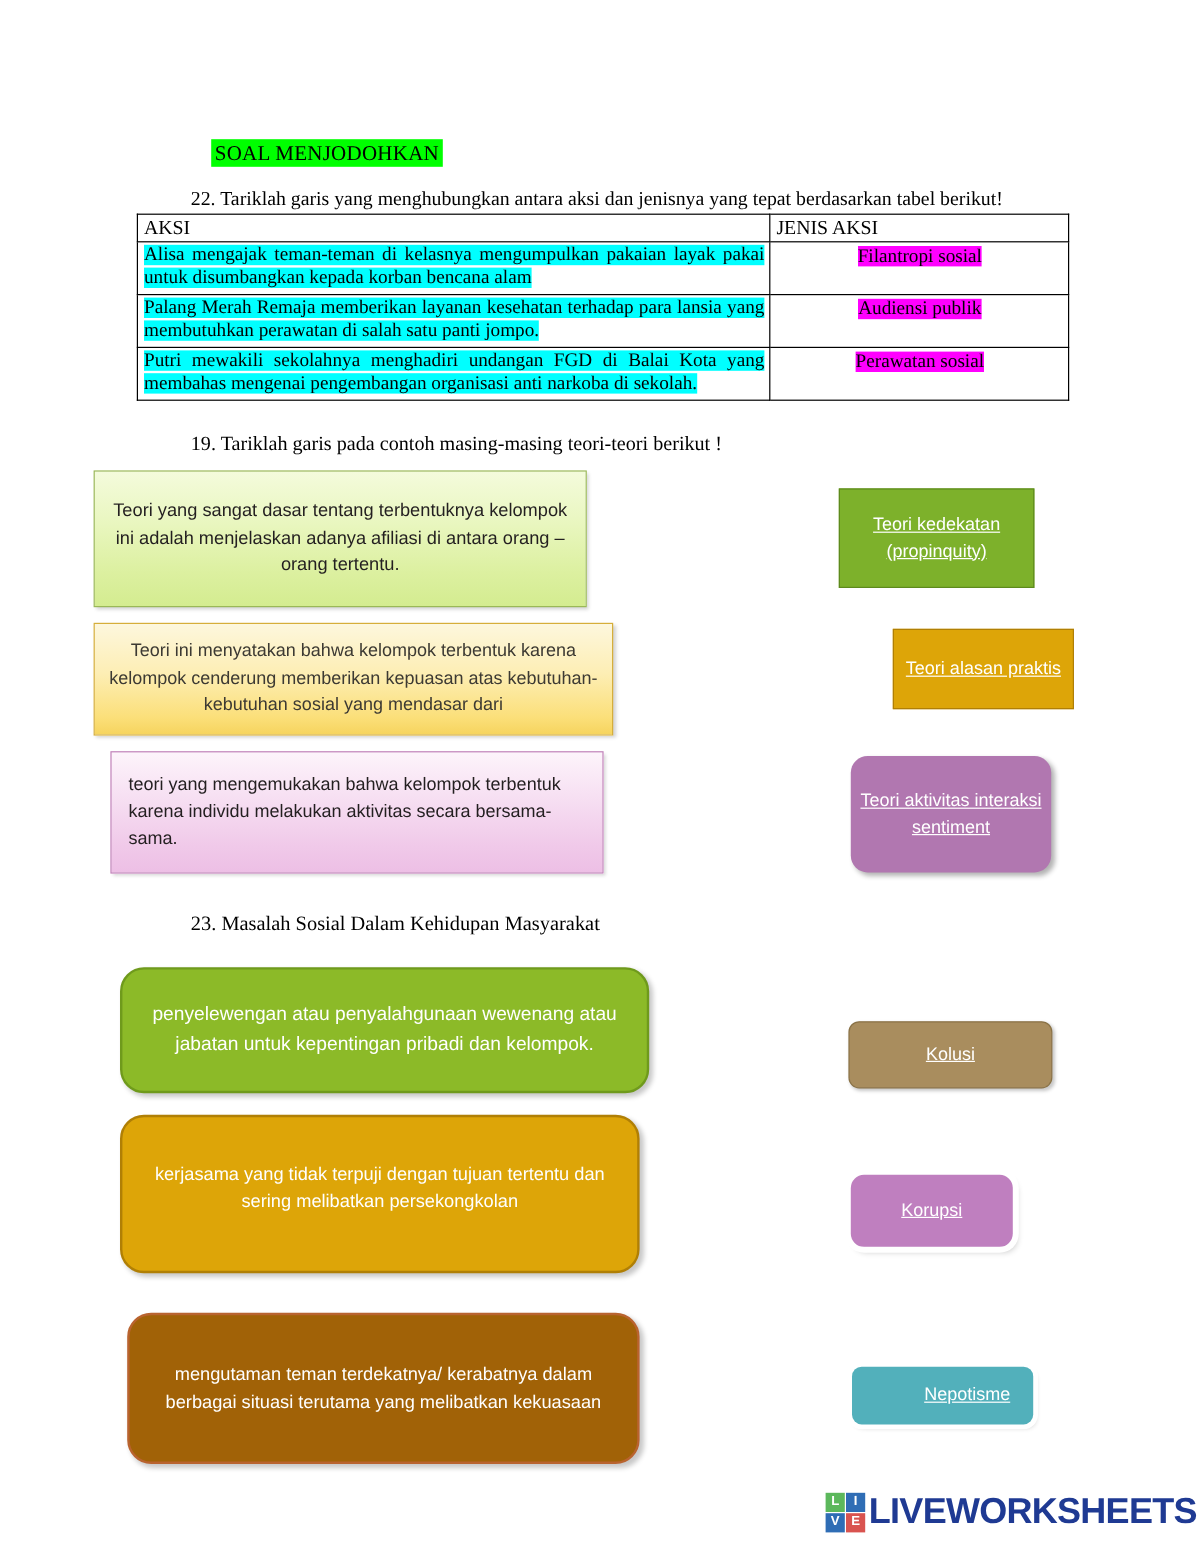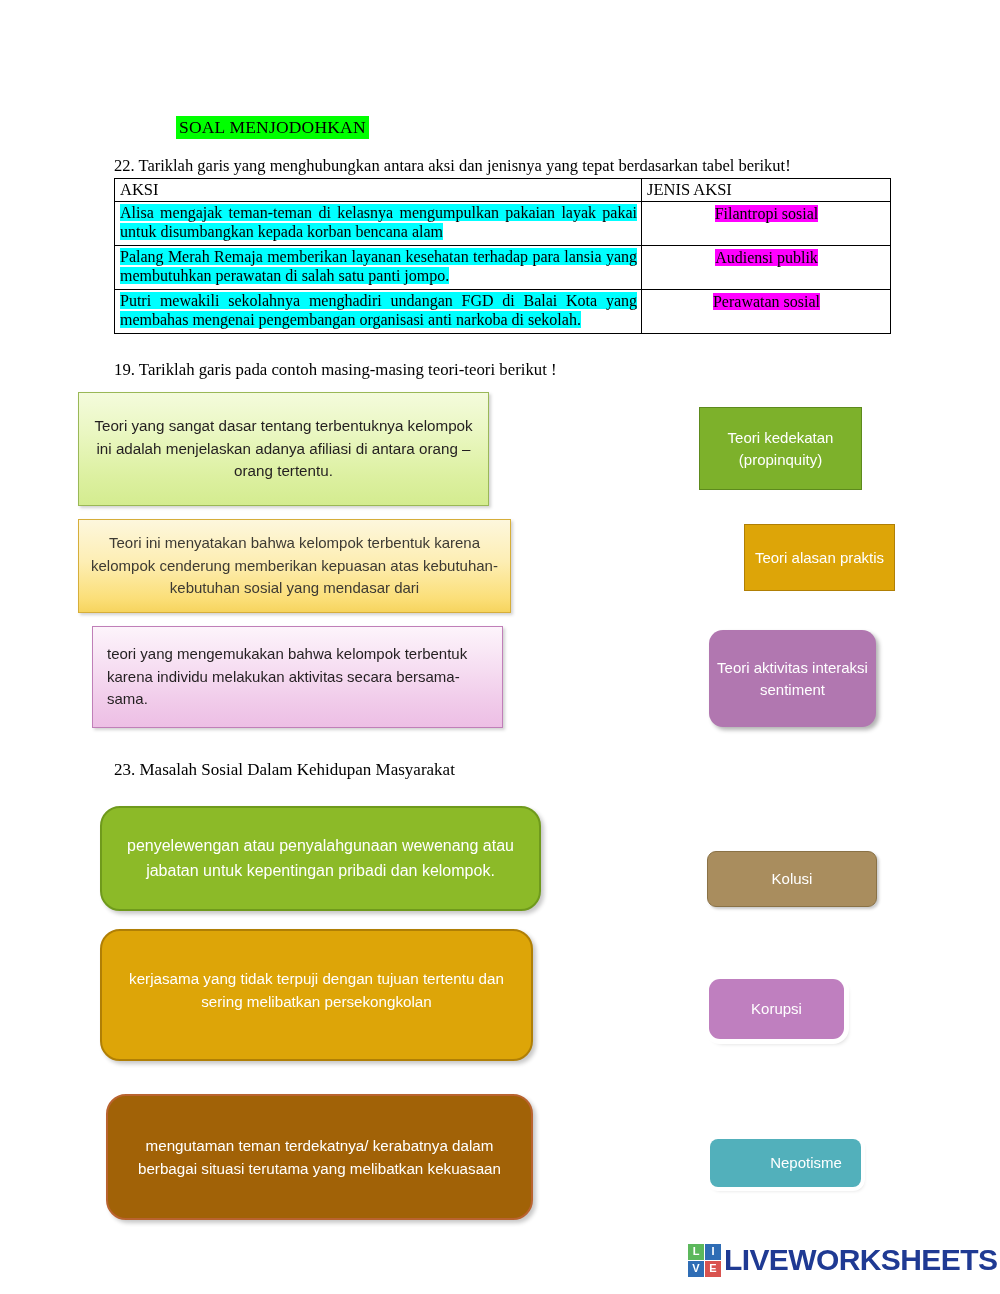--- a/index.html
+++ b/index.html
@@ -32,20 +32,21 @@
     line-height: 1.15;
     white-space: nowrap;
   }
 
   
   .q-line {
     font-family: "Liberation Serif", serif;
     font-size: 16.5px;
     color: #000;
     white-space: nowrap;
+    margin-left: 45px;
   }
   #q22-line { left: 114px; top: 156px; }
   #q19-line { left: 114px; top: 360px; font-size: 16.8px; }
   #q23-line { left: 114px; top: 760px; font-size: 17px; }
 
   
   #aksi-table {
     left: 114px;
     top: 178px;
     width: 776px;
@@ -135,20 +136,21 @@
   
   .chip {
     position: absolute;
     box-sizing: border-box;
     font-family: "Liberation Sans", sans-serif;
     color: #ffffff;
     display: flex;
     align-items: center;
     justify-content: center;
     text-align: center;
+    text-decoration: underline;
   }
   .chip .txt { display: block; width: 100%; line-height: 1.45; }
 
   #chip-kedekatan {
     left: 699px; top: 407px; width: 163px; height: 83px;
     background: #7db12b;
     border: 1.5px solid #5d8a1d;
     font-size: 15px;
   }
   #chip-alasan {

